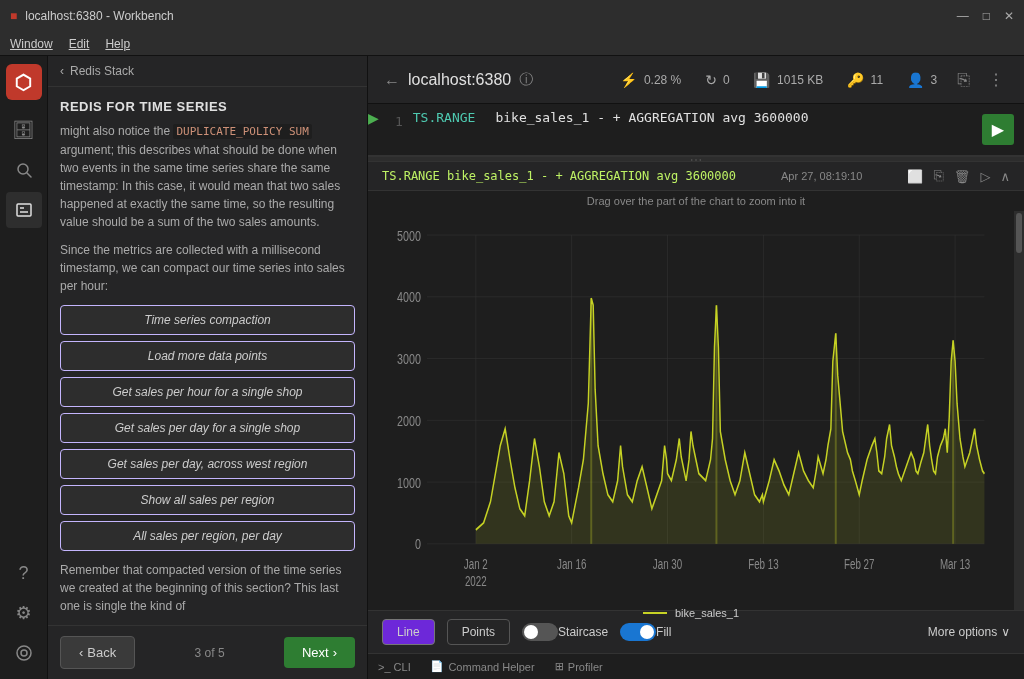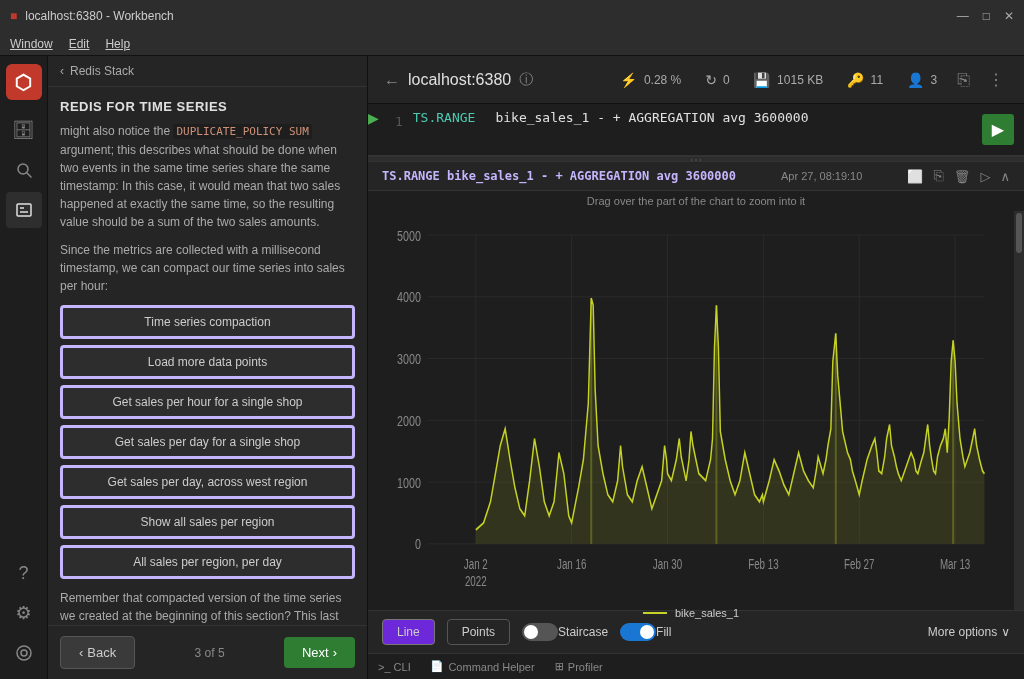--- a/index.html
+++ b/index.html
@@ -30,21 +30,21 @@
 
     
     .tutorial-panel { width: 320px; background: #252526; display: flex; flex-direction: column; border-right: 1px solid #111; overflow: hidden; }
     .tutorial-header { padding: 8px 12px; border-bottom: 1px solid #333; display: flex; align-items: center; gap: 6px; font-size: 12px; color: #aaa; }
     .tutorial-header span.back-arrow { cursor: pointer; color: #aaa; }
     .tutorial-content { flex: 1; overflow-y: auto; padding: 12px; }
     .tutorial-title { font-size: 13px; font-weight: bold; color: #e0e0e0; margin-bottom: 8px; letter-spacing: 0.5px; }
     .tutorial-text { font-size: 12px; color: #aaa; line-height: 1.5; margin-bottom: 10px; }
     .tutorial-text code { background: #1e1e1e; color: #ce9178; padding: 1px 3px; border-radius: 2px; font-family: monospace; font-size: 11px; }
     .tutorial-buttons { display: flex; flex-direction: column; gap: 6px; margin: 10px 0; }
-    .tut-btn { background: #2d2d2d; border: 3px solid #c4b5fd; color: #ccc; padding: 7px 10px; border-radius: 4px; cursor: pointer; font-size: 12px; text-align: center; }
+    .tut-btn { background: #2d2d2d; border: 1px solid #c4b5fd; color: #ccc; padding: 7px 10px; border-radius: 4px; cursor: pointer; font-size: 12px; text-align: center; font-style: italic; }
     .tutorial-footer { padding: 10px 12px; border-top: 1px solid #333; display: flex; align-items: center; justify-content: space-between; }
     .nav-btn { background: #2e7d32; color: white; border: none; padding: 8px 18px; border-radius: 4px; cursor: pointer; font-size: 13px; display: flex; align-items: center; gap: 4px; }
     .nav-btn.back { background: #3a3a3a; color: #ccc; border: 1px solid #555; }
     .page-indicator { color: #888; font-size: 12px; }
 
     
     .main-area { flex: 1; display: flex; flex-direction: column; background: #1e1e1e; overflow: hidden; }
 
     
     .top-bar { height: 48px; background: #252526; border-bottom: 1px solid #111; display: flex; align-items: center; padding: 0 16px; gap: 16px; }
@@ -64,21 +64,21 @@
     .play-icon { color: #4caf50; margin-right: 4px; cursor: pointer; font-size: 14px; }
     .code-line { font-family: monospace; font-size: 13px; flex: 1; display: flex; align-items: center; gap: 20px; }
     .kw-green { color: #4ec9b0; }
     .kw-white { color: #e0e0e0; }
     .run-btn { background: #2e7d32; color: white; border: none; padding: 6px 10px; border-radius: 3px; cursor: pointer; font-size: 16px; margin: 4px 10px; align-self: center; }
     .divider-bar { height: 6px; background: #2d2d2d; border-top: 1px solid #333; border-bottom: 1px solid #333; display: flex; align-items: center; justify-content: center; color: #555; cursor: row-resize; }
 
     
     .result-area { flex: 1; display: flex; flex-direction: column; overflow: hidden; }
     .result-header { background: #252526; padding: 6px 14px; display: flex; align-items: center; justify-content: space-between; border-bottom: 1px solid #333; }
-    .result-title { color: #c4b5fd; font-size: 12px; font-family: monospace; font-weight: bold; }
+    .result-title { color: #bef264; font-size: 12px; font-family: monospace; }
     .result-date { color: #888; font-size: 11px; }
     .result-actions { display: flex; align-items: center; gap: 10px; color: #888; cursor: pointer; }
     .chart-hint { color: #888; font-size: 11px; text-align: center; padding: 4px 14px; }
     .chart-container { flex: 1; position: relative; padding: 10px 20px 10px 10px; }
     .chart-legend { display: flex; align-items: center; justify-content: center; gap: 8px; padding: 4px 0; font-size: 11px; color: #ccc; }
     .legend-line { width: 24px; height: 2px; background: #c6d225; display: inline-block; }
 
     
     .chart-toolbar { background: #252526; padding: 8px 14px; border-top: 1px solid #333; display: flex; align-items: center; gap: 12px; }
     .chart-btn { background: transparent; border: 1px solid #555; color: #ccc; padding: 5px 14px; border-radius: 4px; cursor: pointer; font-size: 12px; }

